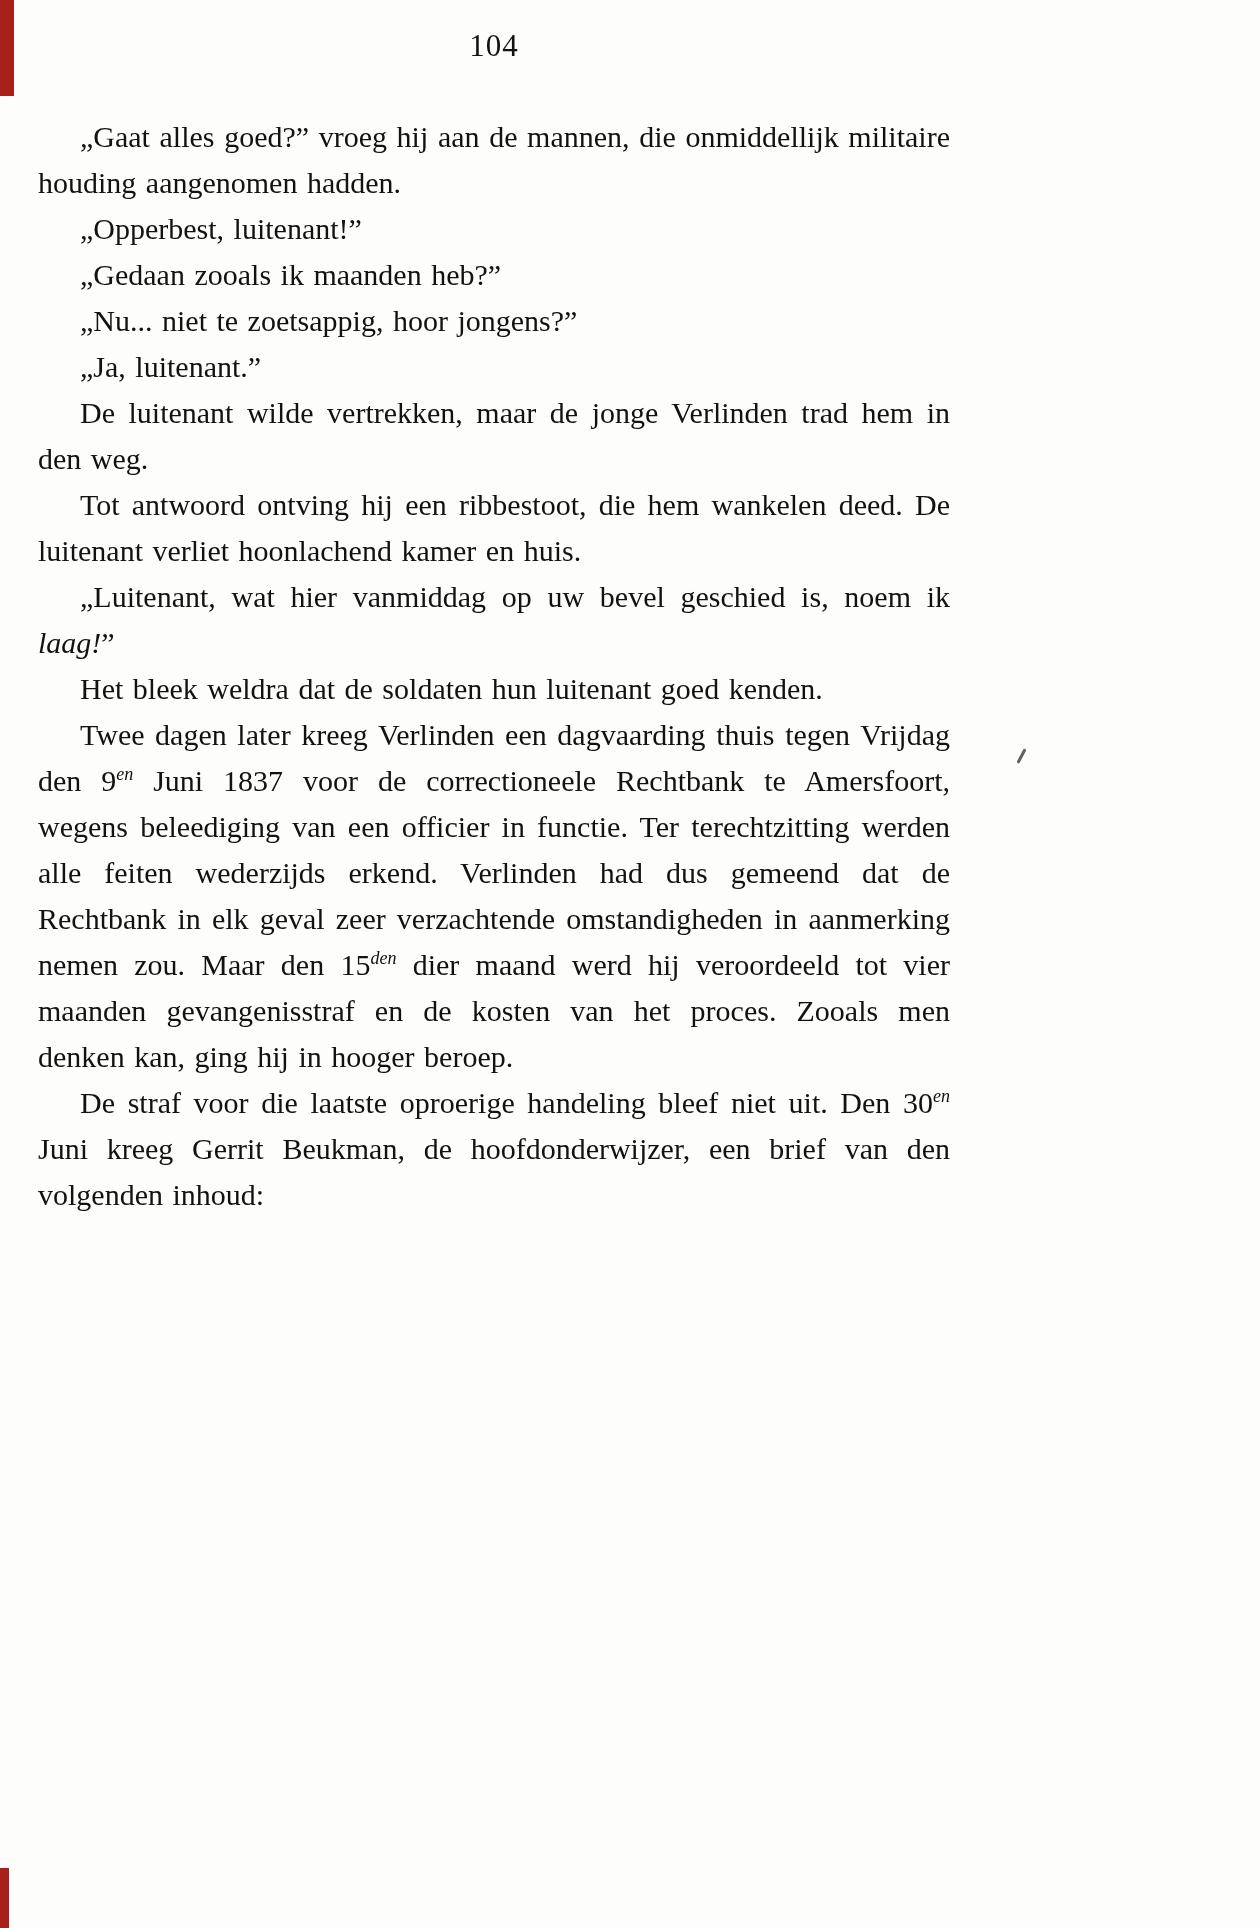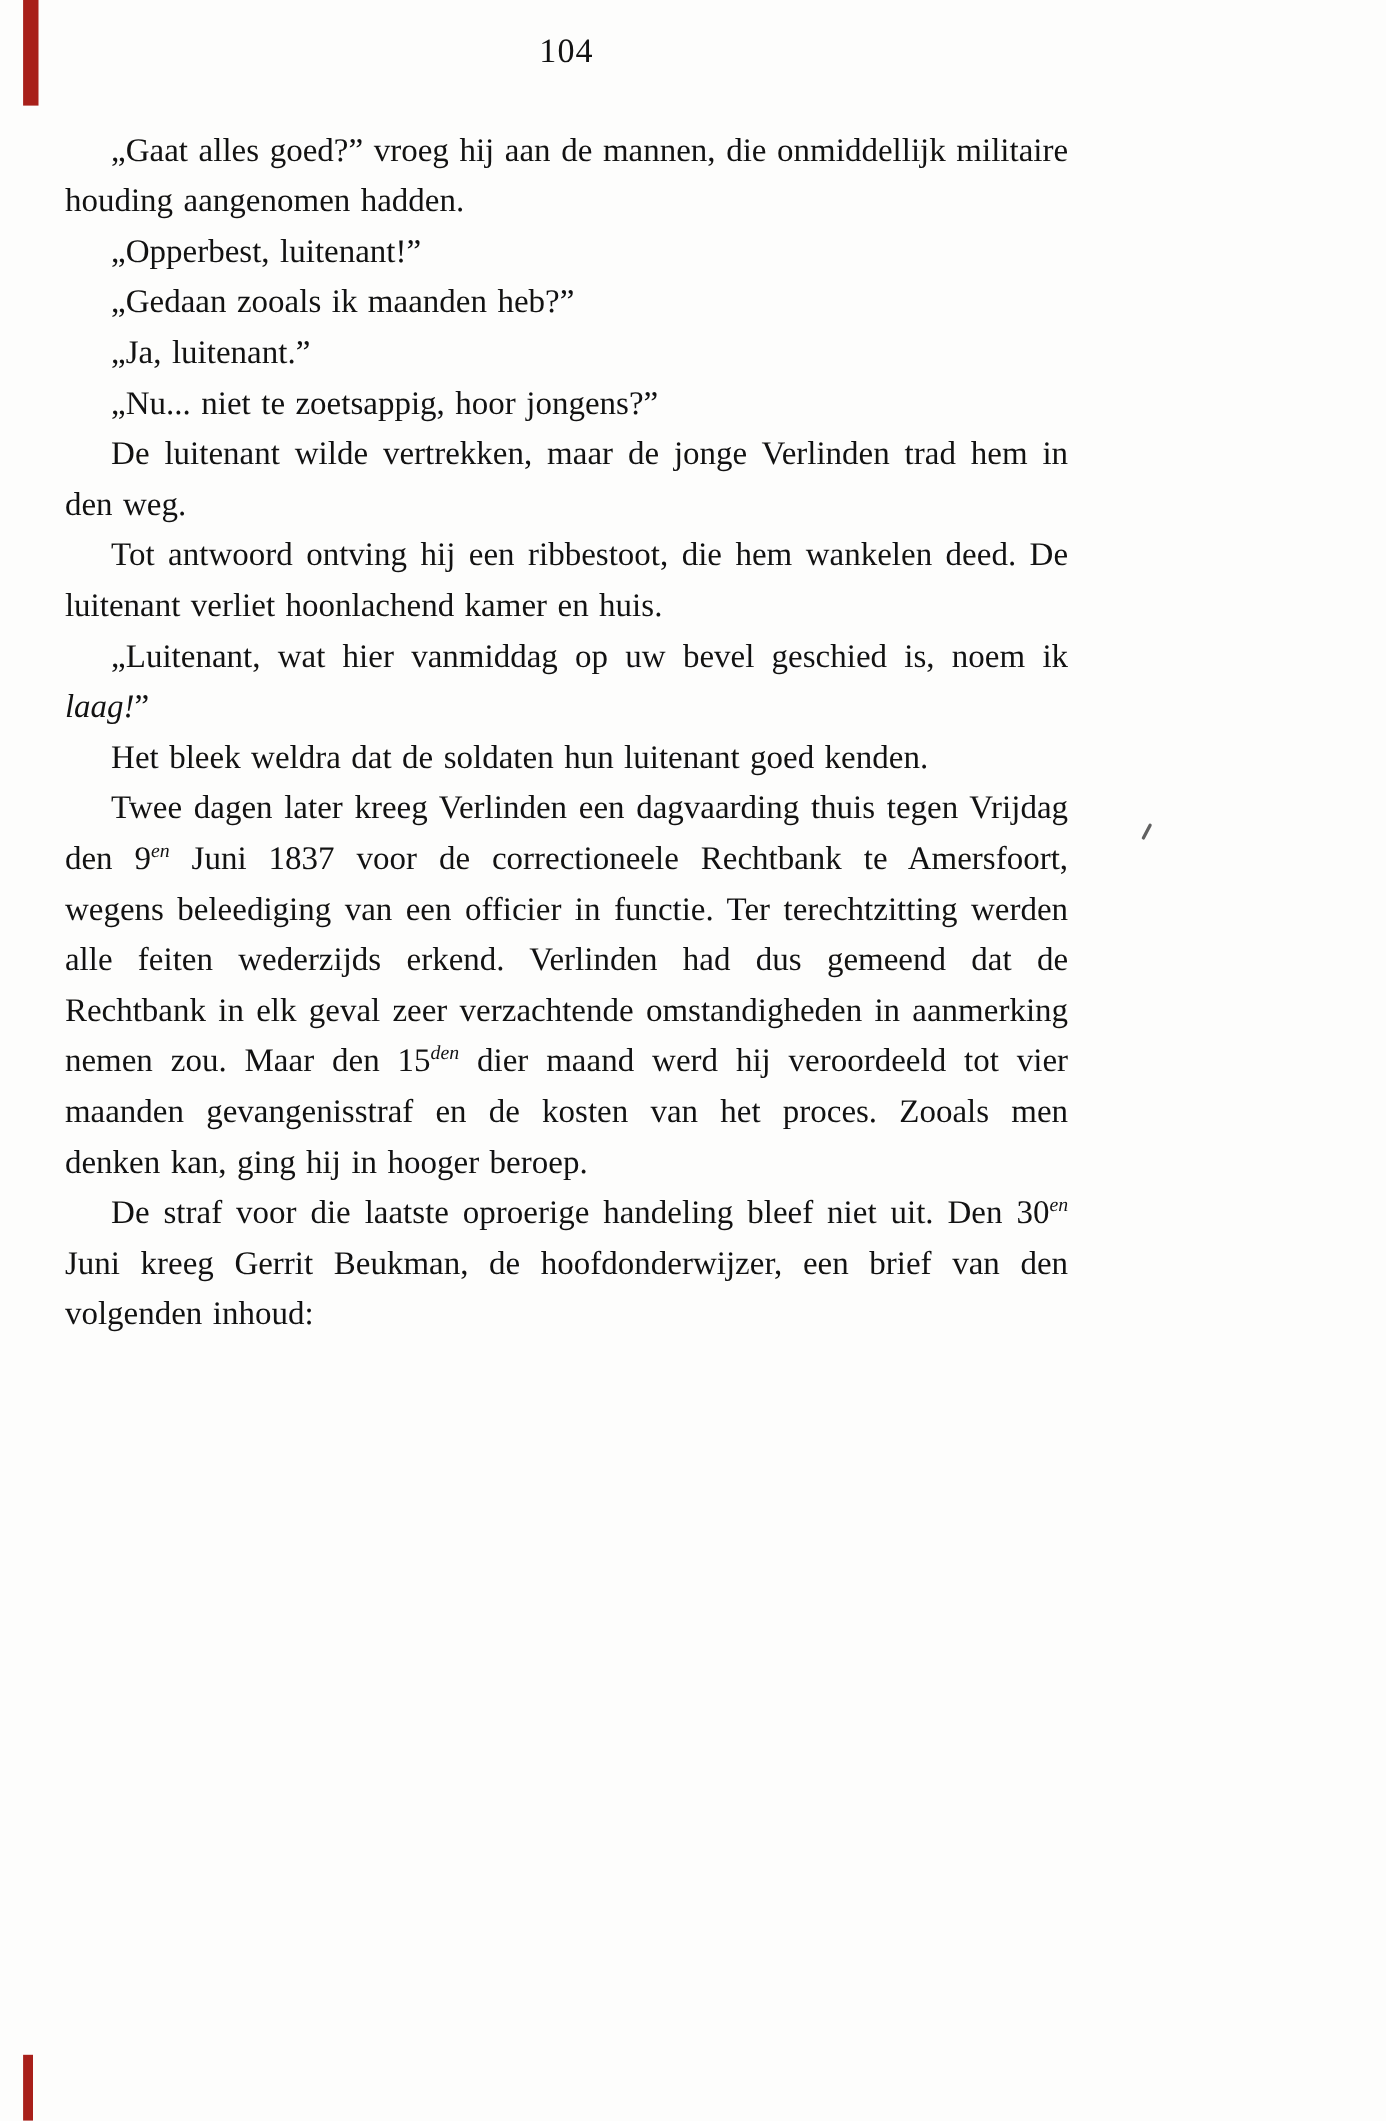--- a/index.html
+++ b/index.html
@@ -11,21 +11,20 @@
     height: 1928px;
     position: relative;
     overflow: hidden;
     background: #fdfdfc;
     color: #121212;
     font-family: "Liberation Serif", "DejaVu Serif", serif;
   }
   .page {
     position: absolute;
     inset: 0;
-    margin-left: 21px;
   }
   .page-number {
     position: absolute;
     top: 28px;
     left: 38px;
     width: 912px;
     text-align: center;
     font-size: 31px;
     letter-spacing: 1px;
   }
@@ -84,22 +83,22 @@
 </head>
 <body>
 
 <div class="page">
   <div class="page-number">104</div>
 
   <div class="text-block">
       <p><span>„Gaat alles goed?” vroeg hij aan de mannen, die onmiddellijk militaire houding aangenomen hadden.</span></p>
       <p><span>„Opperbest, luitenant!”</span></p>
       <p><span>„Gedaan zooals ik maanden heb?”</span></p>
+      <p><span>„Nu... niet te zoetsappig, hoor jongens?”</span></p>
       <p><span>„Ja, luitenant.”</span></p>
-      <p><span>„Nu... niet te zoetsappig, hoor jongens?”</span></p>
       <p><span>De luitenant wilde vertrekken, maar de jonge Verlinden trad hem in den weg.</span></p>
       <p><span>Tot antwoord ontving hij een ribbestoot, die hem wankelen deed. De luitenant verliet hoonlachend kamer en huis.</span></p>
       <p><span>„Luitenant, wat hier vanmiddag op uw bevel geschied is, noem ik </span><span class="seg-italic">laag!</span><span>”</span></p>
       <p><span>Het bleek weldra dat de soldaten hun luitenant goed kenden.</span></p>
       <p><span>Twee dagen later kreeg Verlinden een dagvaarding thuis tegen Vrijdag den 9</span><span class="seg-sup">en</span><span> Juni 1837 voor de correctioneele Rechtbank te Amersfoort, wegens beleediging van een officier in functie. Ter terechtzitting werden alle feiten wederzijds erkend. Verlinden had dus gemeend dat de Rechtbank in elk geval zeer verzachtende omstandigheden in aanmerking nemen zou. Maar den 15</span><span class="seg-sup">den</span><span> dier maand werd hij veroordeeld tot vier maanden gevangenisstraf en de kosten van het proces. Zooals men denken kan, ging hij in hooger beroep.</span></p>
       <p><span>De straf voor die laatste oproerige handeling bleef niet uit. Den 30</span><span class="seg-sup">en</span><span> Juni kreeg Gerrit Beukman, de hoofdonderwijzer, een brief van den volgenden inhoud:</span></p>
     </div>
 
   <div class="edge-top-left"></div>
   <div class="edge-bottom-left"></div>

